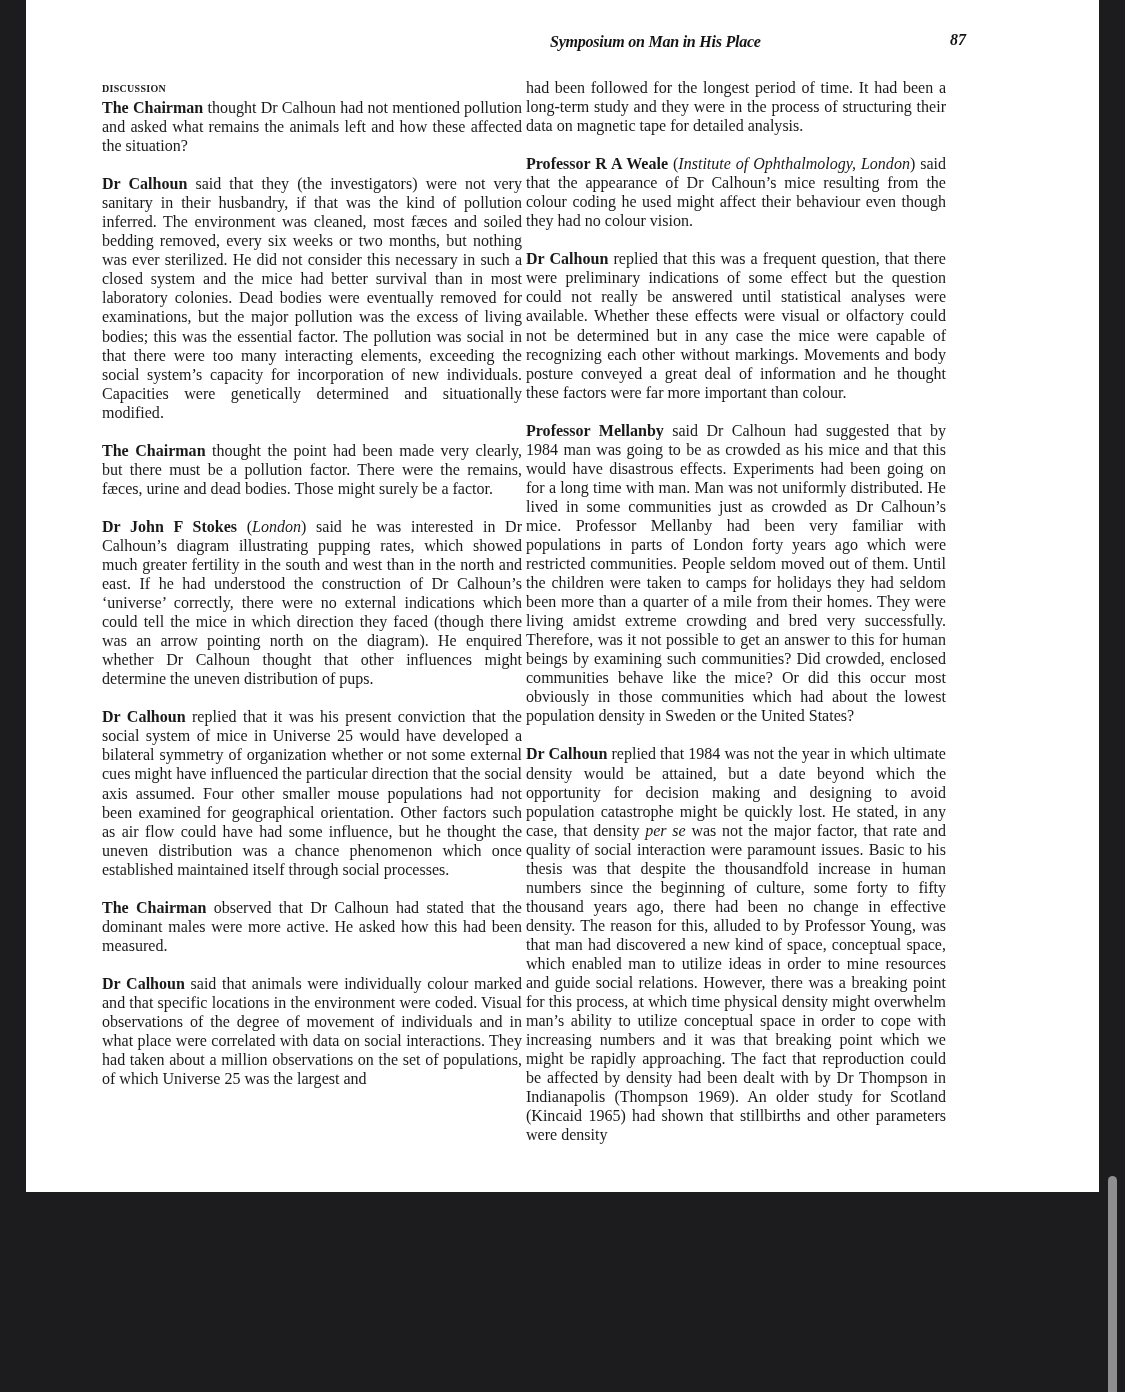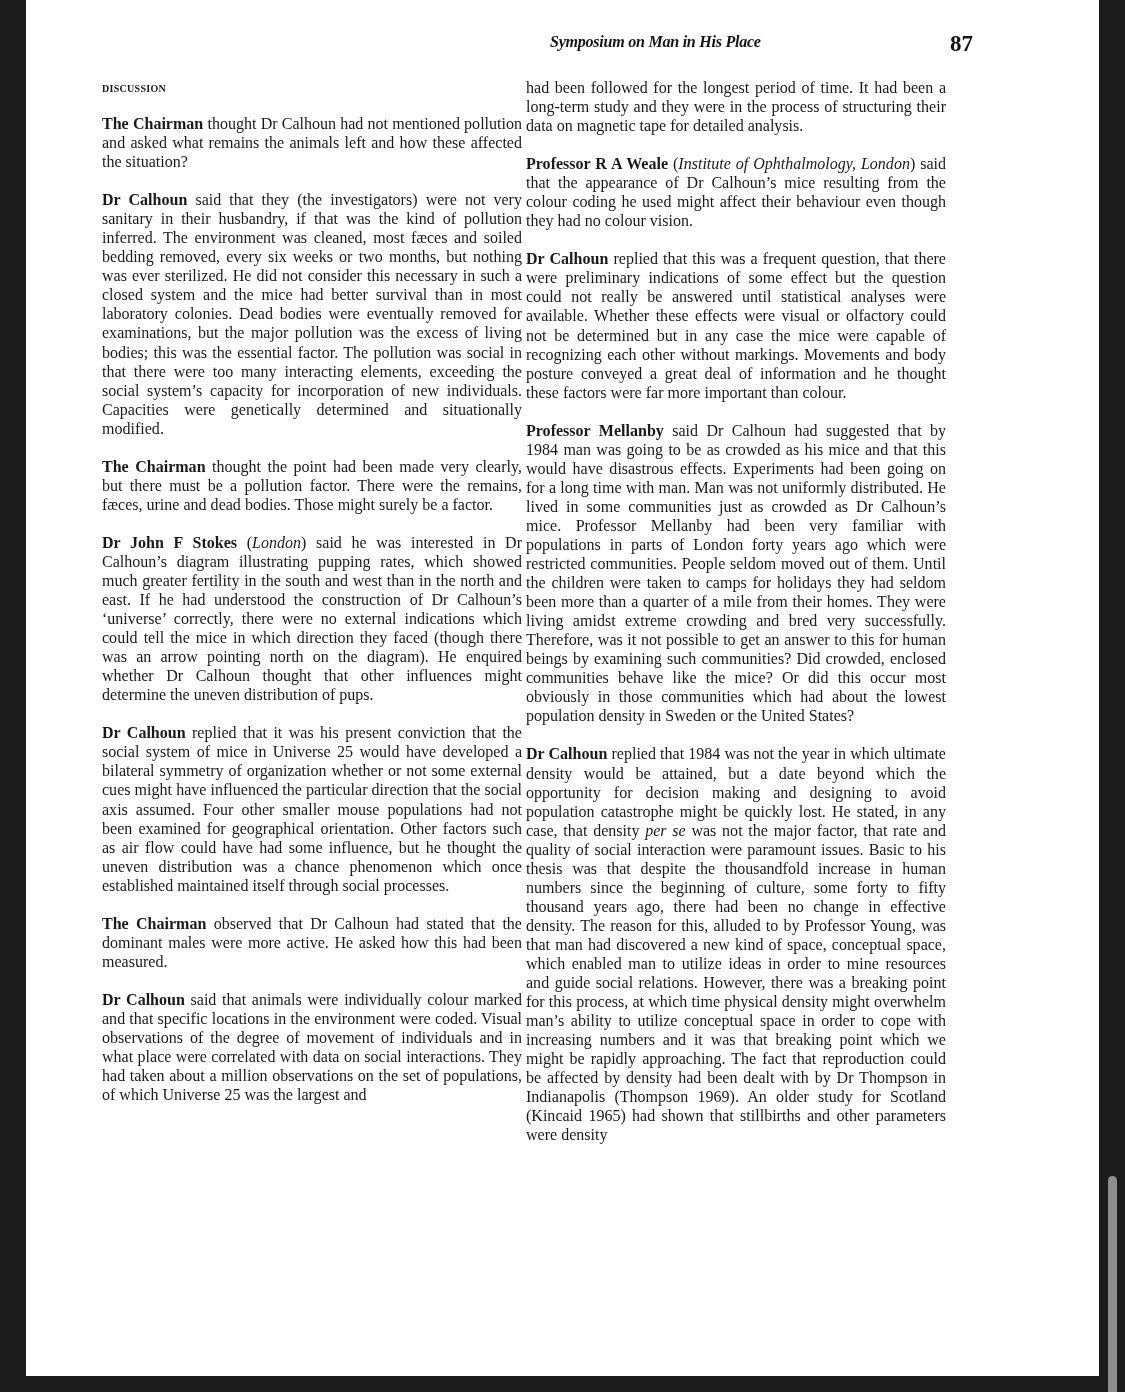--- a/index.html
+++ b/index.html
@@ -2,46 +2,46 @@
 <html><head>
 <meta charset="utf-8">
 <style>
   html, body { margin: 0; padding: 0; }
   body {
     width: 1125px; height: 1392px; overflow: hidden;
     background: #1c1c1e; position: relative;
     font-family: "Liberation Serif", "DejaVu Serif", serif;
   }
   .page {
-    position: absolute; left: 26px; top: 0; width: 1073px; height: 1376px;
+    position: absolute; left: 26px; top: 0; width: 1073px; height: 1192px;
     background: #ffffff; color: #1a1a1a;
   }
   .running-head {
     position: absolute; top: 31px; left: 524px;
     font-style: italic; font-weight: bold; font-size: 17.5px;
     letter-spacing: -0.3px; transform: scaleX(0.92); transform-origin: left;
     color: #151515;
   }
   .page-number {
     position: absolute; top: 31px; left: 924px;
-    font-weight: bold; font-size: 23px; color: #151515;
+    font-weight: bold; font-size: 16px; color: #151515; font-style: italic;
   }
   .col {
     position: absolute; top: 80px; width: 420px;
     font-size: 16.05px; line-height: 19.05px; text-align: justify;
     hyphens: manual;
   }
   .col-left { left: 76px; }
   .col-right { left: 500px; top: 78px; }
   .section-heading {
     font-size: 10px; letter-spacing: 0.3px; line-height: 18px;
     text-transform: uppercase; margin: 0;
   }
   p.para { margin: 0 0 19px 0; }
-  p.para.tight { margin-top: 16px; }
+  p.para.tight { margin-top: 0; }
   .speaker { font-weight: bold; }
   .affil { font-style: italic; }
   em.ital { }
   .scrollbar-track {
     position: absolute; right: 0; top: 0; width: 26px; height: 1392px;
     background: #1c1c1e;
   }
   .scrollbar-thumb {
     position: absolute; right: 8px; top: 1176px; width: 9px; height: 216px;
     background: #8e8e8e; border-radius: 5px 5px 0 0;

